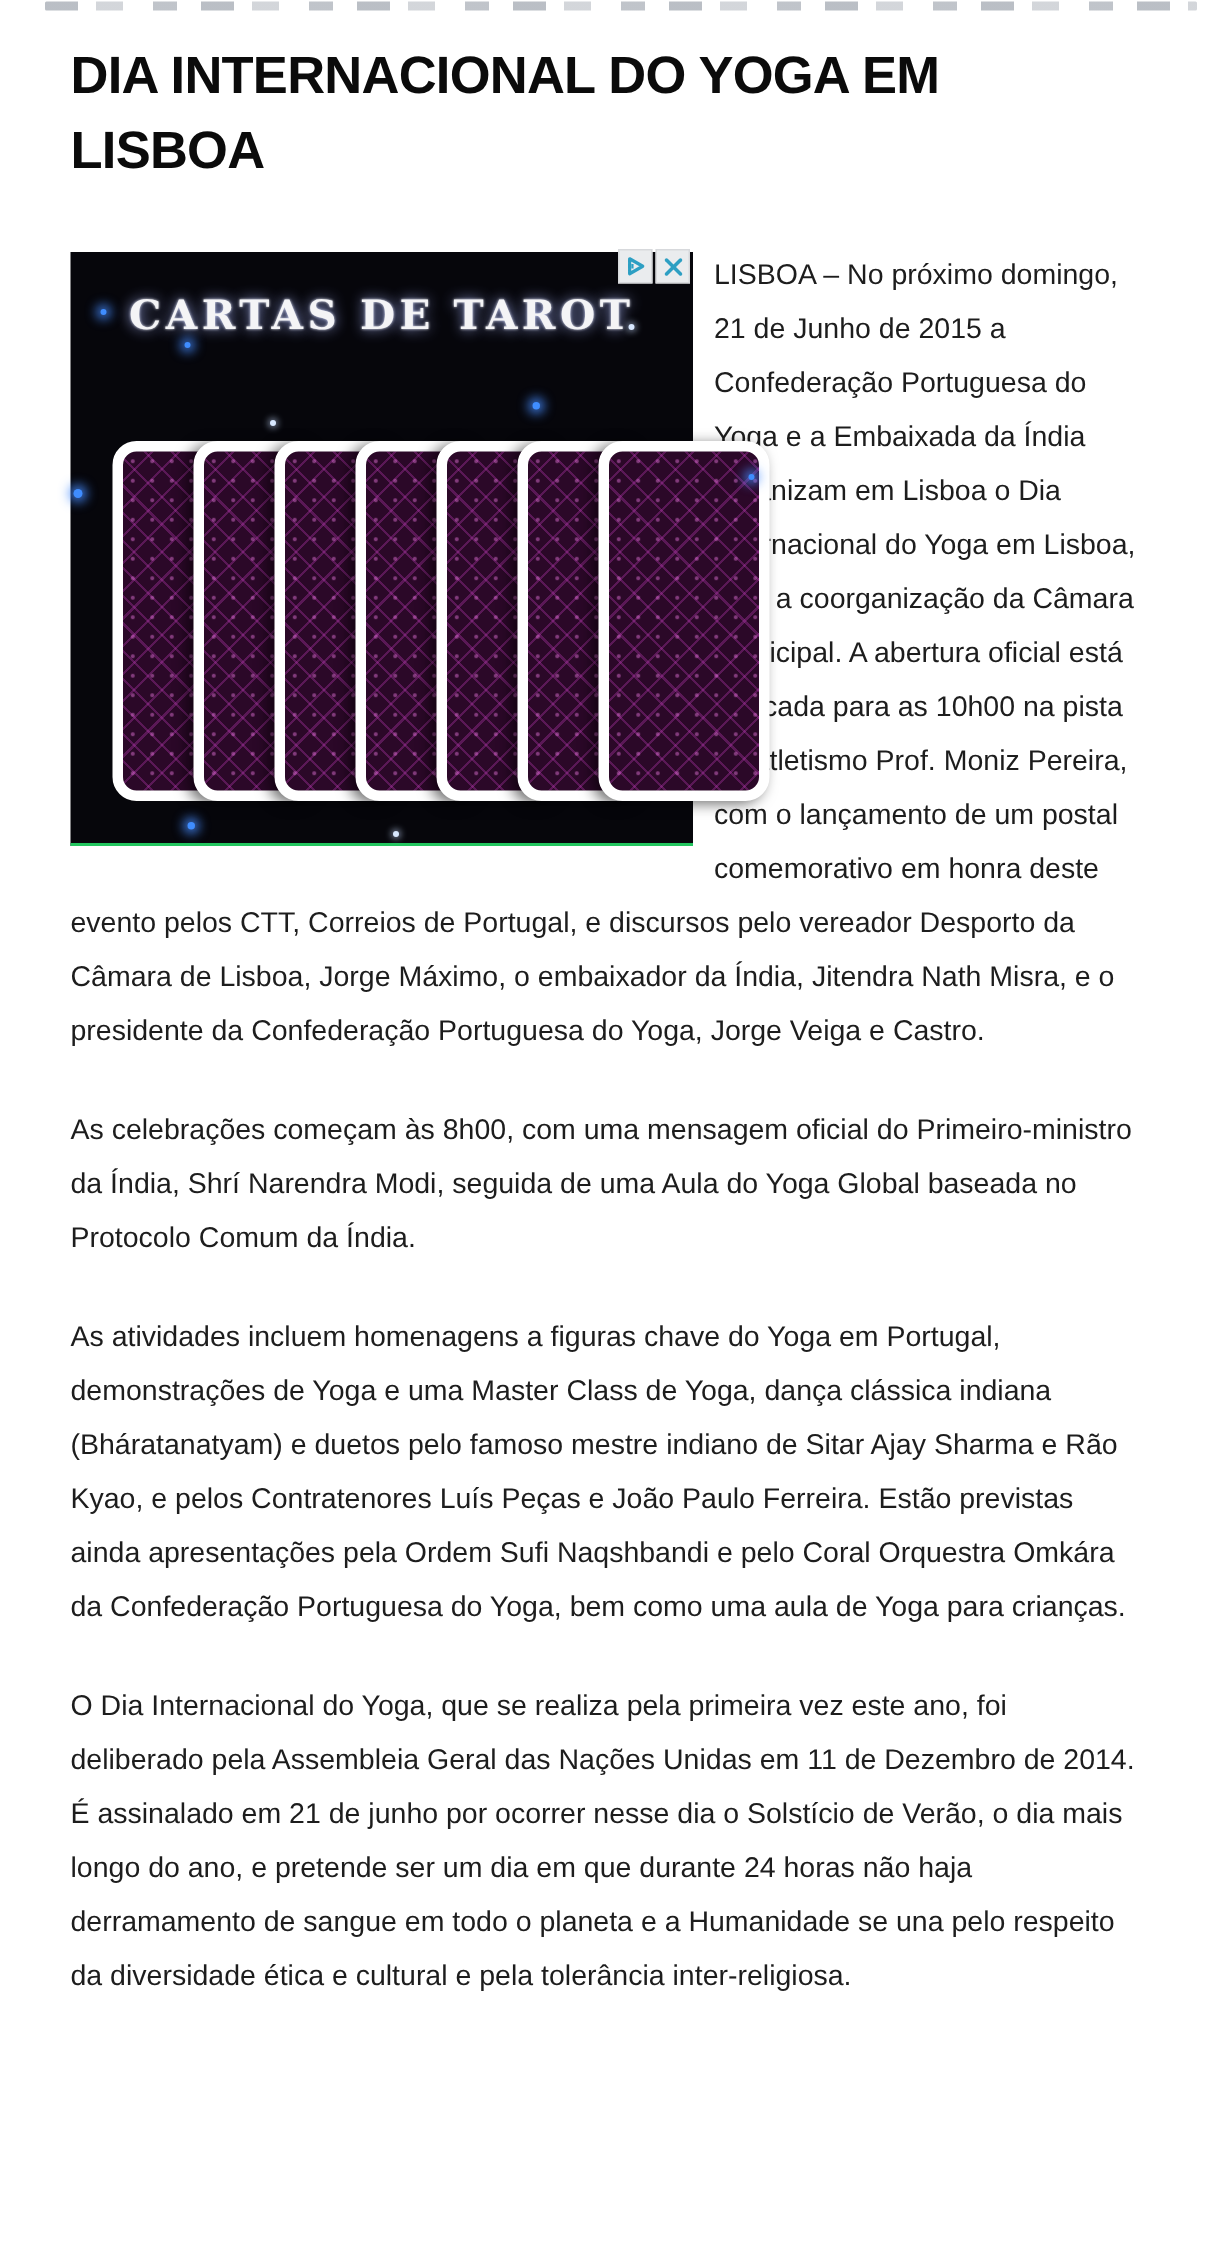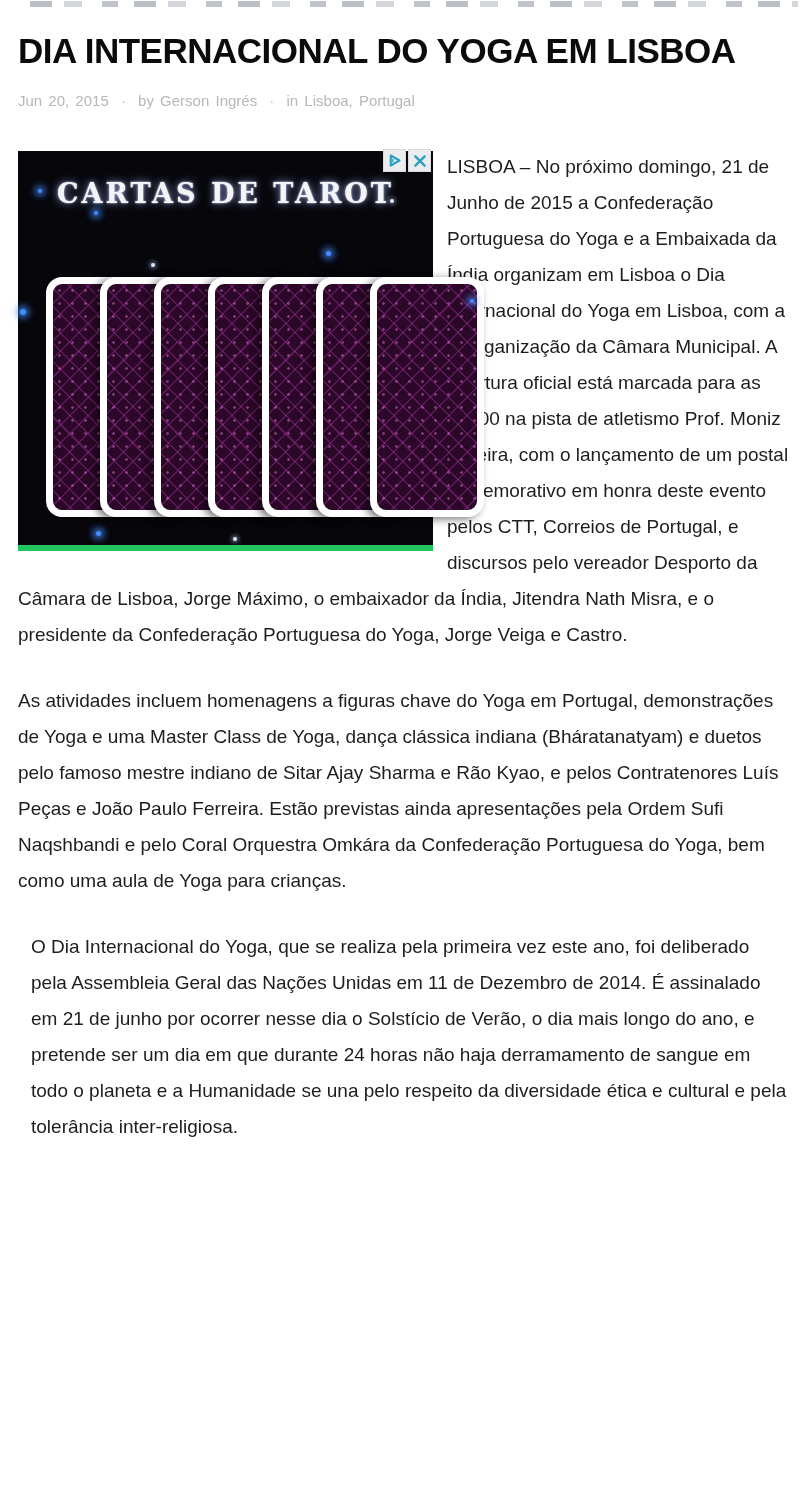--- a/index.html
+++ b/index.html
@@ -14,21 +14,21 @@
   .top-crop {
     position: absolute; top: 1px; left: 30px; right: 10px; height: 6px;
     background:
       repeating-linear-gradient(90deg,
         rgba(130,138,150,.55) 0 22px, transparent 22px 34px,
         rgba(130,138,150,.35) 34px 52px, transparent 52px 72px,
         rgba(130,138,150,.5) 72px 88px, transparent 88px 104px);
     border-radius: 1px;
   }
 
-  .page { padding: 0 18px; }
+  .page { padding: 0 47px; }
 
   h1.page-title {
     margin: 26px 0 0 0;
     font-size: 35px; line-height: 50px;
     font-weight: bold; color: #0b0b0b;
     letter-spacing: -0.5px;
   }
 
   .meta {
     margin-top: 16px;
@@ -36,29 +36,29 @@
     word-spacing: 2px;
   }
   .meta .sep { margin: 0 6px; color: #c3c5c9; }
 
   article {
     margin-top: 40px;
     font-size: 19px; line-height: 36px;
     color: #1d1d1d;
   }
   article p { margin: 0 0 30px 0; }
-  article p:last-child { margin-bottom: 0; margin-left: 13px; }
+  article p:last-child { margin-bottom: 0; }
 
   
   .ad {
     float: left;
     width: 415px; height: 394px;
     margin: 2px 14px 10px 0;
     background: var(--ad-bg, #06060b);
-    border-bottom: 6px solid #22c55e;
+    border-bottom: 2px solid #22c55e;
     position: relative;
   }
 
   .ad-buttons {
     position: absolute; top: -2px; right: 2px;
     display: flex; gap: 2px; z-index: 5;
   }
   .ad-btn {
     width: 23px; height: 23px;
     background: #eaecee; border: 1px solid #d7d9dc;
@@ -110,29 +110,20 @@
 </style>
 </head>
 <body>
 
 <div class="top-crop"></div>
 
 <div class="page">
 
   <h1 class="page-title">DIA INTERNACIONAL DO YOGA EM LISBOA</h1>
 
-  <div class="meta">
-    <span>Jun 20, 2015</span>
-    <span class="sep">·</span>
-    <span>by</span>
-    <span>Gerson Ingrés</span>
-    <span class="sep">·</span>
-    <span>in</span>
-    <span>Lisboa, Portugal</span>
-  </div>
 
   <article>
 
     <div class="ad">
       <div class="ad-buttons">
         <div class="ad-btn">
           <span>
             <svg width="15" height="15" viewBox="0 0 24 24">
               <path d="M6 4 L20 12 L6 20 Z" fill="none" stroke="#2d9fc3" stroke-width="3.4" stroke-linejoin="round"></path>
               <line x1="9" y1="9.5" x2="9" y2="14.5" stroke="#2d9fc3" stroke-width="2.4"></line>
@@ -168,17 +159,18 @@
       <i class="star w" style="left:133px; top:112px; width:4px; height:4px;"></i>
       <i class="star b" style="left:308px; top:100px; width:5px; height:5px;"></i>
       <i class="star w" style="left:372px; top:48px;  width:4px; height:4px;"></i>
       <i class="star b" style="left:452px; top:148px; width:4px; height:4px;"></i>
       <i class="star b" style="left:2px;   top:158px; width:6px; height:6px;"></i>
       <i class="star b" style="left:78px;  top:380px; width:5px; height:5px;"></i>
       <i class="star w" style="left:215px; top:386px; width:4px; height:4px;"></i>
     </div>
 
     <p>LISBOA – No próximo domingo, 21 de Junho de 2015 a Confederação Portuguesa do Yoga e a Embaixada da Índia organizam em Lisboa o Dia Internacional do Yoga em Lisboa, com a coorganização da Câmara Municipal. A abertura oficial está marcada para as 10h00 na pista de atletismo Prof. Moniz Pereira, com o lançamento de um postal comemorativo em honra deste evento pelos CTT, Correios de Portugal, e discursos pelo vereador Desporto da Câmara de Lisboa, Jorge Máximo, o embaixador da Índia, Jitendra Nath Misra, e o presidente da Confederação Portuguesa do Yoga, Jorge Veiga e Castro.</p>
+    <p>As celebrações começam às 8h00, com uma mensagem oficial do Primeiro-ministro da Índia, Shrí Narendra Modi, seguida de uma Aula do Yoga Global baseada no Protocolo Comum da Índia.</p>
     <p>As atividades incluem homenagens a figuras chave do Yoga em Portugal, demonstrações de Yoga e uma Master Class de Yoga, dança clássica indiana (Bháratanatyam) e duetos pelo famoso mestre indiano de Sitar Ajay Sharma e Rão Kyao, e pelos Contratenores Luís Peças e João Paulo Ferreira. Estão previstas ainda apresentações pela Ordem Sufi Naqshbandi e pelo Coral Orquestra Omkára da Confederação Portuguesa do Yoga, bem como uma aula de Yoga para crianças.</p>
     <p>O Dia Internacional do Yoga, que se realiza pela primeira vez este ano, foi deliberado pela Assembleia Geral das Nações Unidas em 11 de Dezembro de 2014. É assinalado em 21 de junho por ocorrer nesse dia o Solstício de Verão, o dia mais longo do ano, e pretende ser um dia em que durante 24 horas não haja derramamento de sangue em todo o planeta e a Humanidade se una pelo respeito da diversidade ética e cultural e pela tolerância inter-religiosa.</p>
 
   </article>
 </div>
 
 </body></html>

